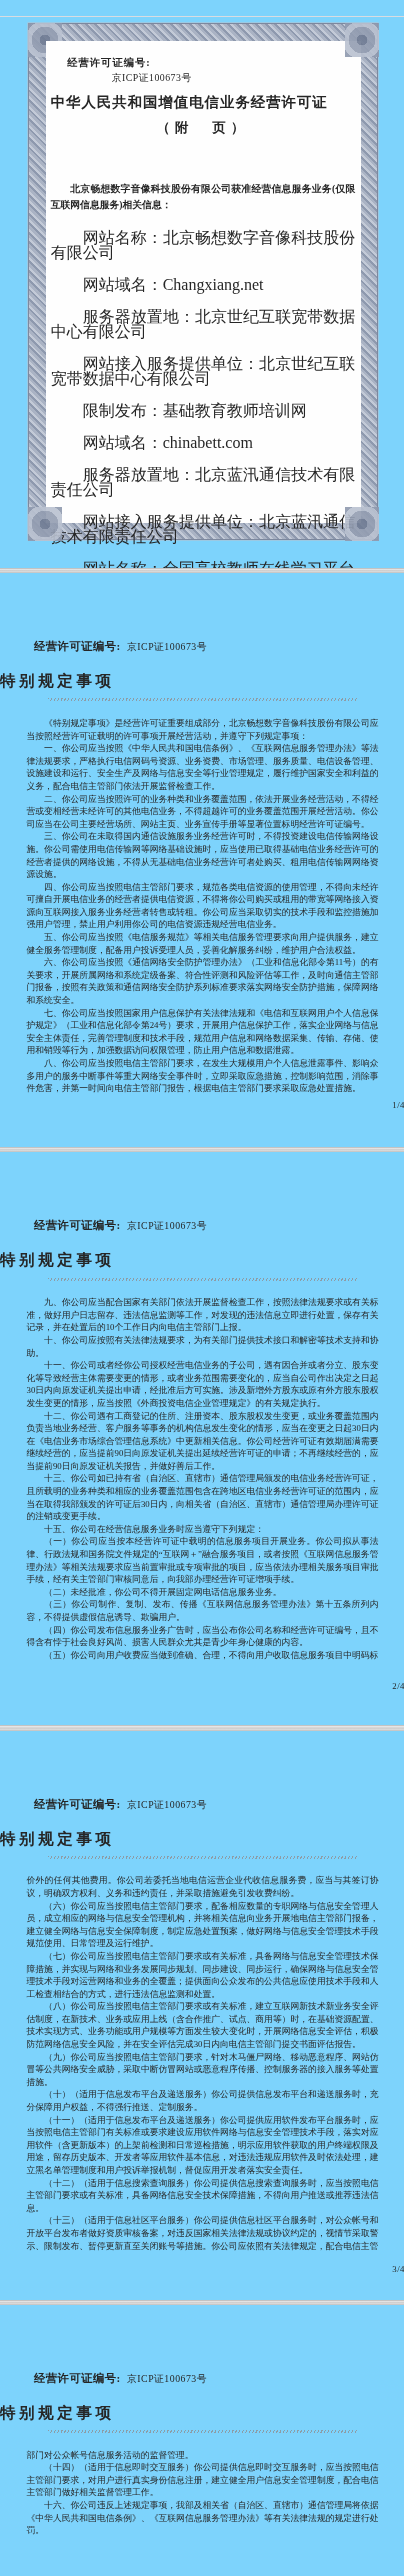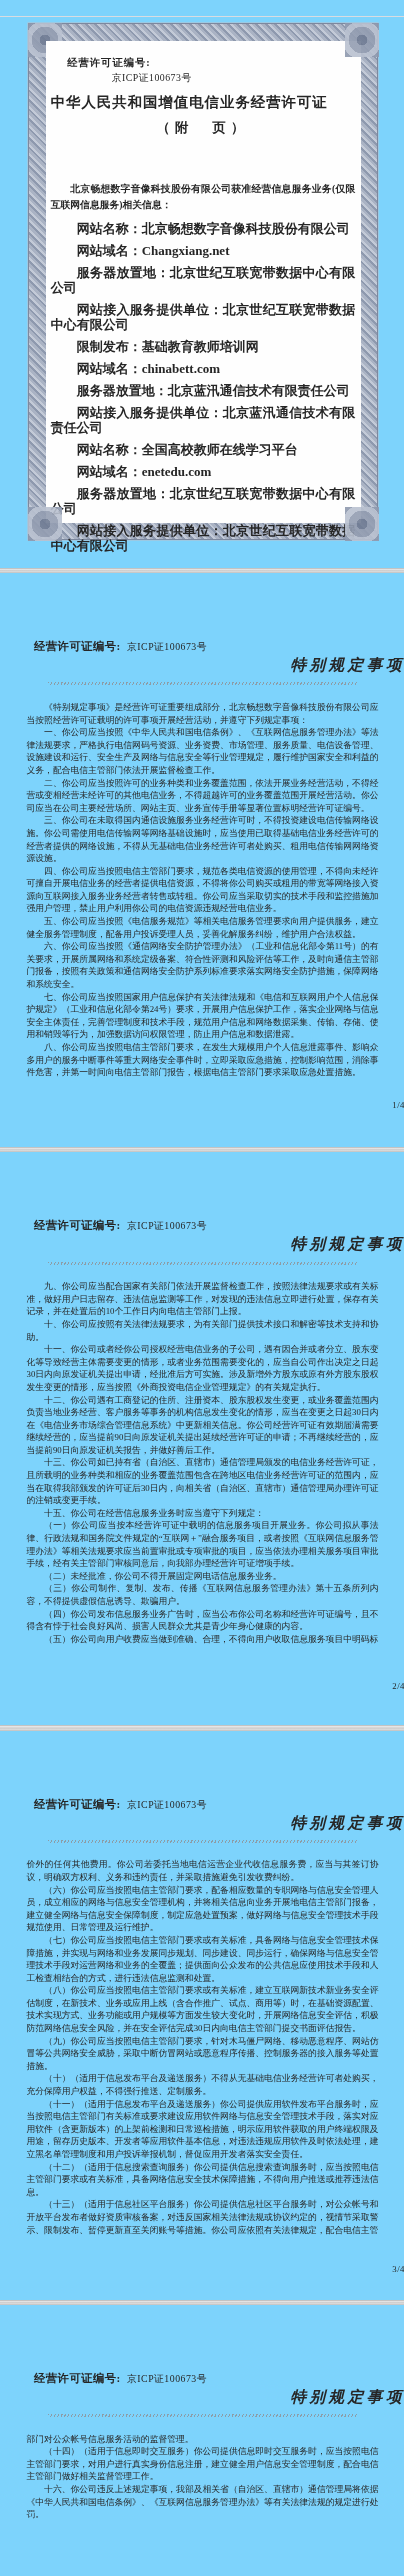--- a/index.html
+++ b/index.html
@@ -30,30 +30,30 @@
   .cert-inner::before { left:-18px; bottom:-18px; }
   .cert-inner::after  { right:-18px; bottom:-18px; }
   .cert-inner { position:absolute; left:17.5px; top:17.5px; right:17.5px; bottom:17.5px;
     background:#fefefe; padding:15.5px 5.2px 0 5.2px; }
   .cert-no-label { font-size:10.3px; font-weight:700; letter-spacing:1px; margin-left:16.5px; }
   .cert-no { font-size:9.8px; margin-left:61px; margin-top:2.1px; letter-spacing:0.5px; }
   .cert-title { text-align:left; font-size:14.4px; font-weight:700; letter-spacing:1px; margin-top:8.2px; }
   .cert-subtitle { text-align:center; font-size:13.4px; font-weight:700; letter-spacing:5.2px; margin-top:7.2px; }
   .cert-intro { margin-top:44px; font-size:9.8px; line-height:16px; text-indent:2em; text-align:justify; font-weight:700; }
   .cert-entries { margin-top:7.2px; }
-  .cert-entries p { font-size:13px; line-height:15px; text-indent:2em; text-align:justify;
-                    margin-top:7px; font-weight:700; }
+  .cert-entries p { font-size:16px; line-height:15px; text-indent:2em; text-align:justify;
+                    margin-top:17px; font-weight:400; }
 
   
   .page-doc { }
   .p2 { height:574px; } .p3 { height:573px; } .p4 { height:569px; } .p5 { height:568px; }
   .doc-header { display:flex; align-items:baseline; padding-top:66px; margin-left:34px; }
   .doc-header .label { font-size:11.3px; font-weight:700; letter-spacing:0.5px; }
   .doc-header .num { font-size:9.8px; margin-left:6.2px; letter-spacing:0.5px; }
-  .doc-title { text-align:right; font-size:15.5px; font-weight:700; letter-spacing:3.6px; margin-top:1px;font-style:italic; }
+  .doc-title { text-align:left; font-size:15.5px; font-weight:700; letter-spacing:3.6px; margin-top:17px; }
   .wavy { width:309px; height:3.1px; margin:6.2px auto 0 auto;
     background:repeating-linear-gradient(115deg, #8f9398 0 1px, transparent 1px 3.1px);
     opacity:.85; }
   .doc-body { width:352px; margin:15.5px auto 0 auto; font-size:8.8px; line-height:12.6px;
               text-align:justify; }
   .doc-body p { text-indent:2em; }
   .doc-body p.cont { text-indent:0; }
   .page-num { position:absolute; left:10px; right:0; text-align:right; font-size:8.8px;
               letter-spacing:0.5px; }
   .p2 .page-num { bottom:37px; } .p3 .page-num { bottom:34px; }
@@ -147,21 +147,21 @@
       <span class="num">京ICP证100673号</span>
     </div>
     <h2 class="doc-title">特别规定事项</h2>
     <div class="wavy"></div>
     <div class="doc-body">
       <p class="cont">价外的任何其他费用。你公司若委托当地电信运营企业代收信息服务费，应当与其签订协议，明确双方权利、义务和违约责任，并采取措施避免引发收费纠纷。</p>
       <p>（六）你公司应当按照电信主管部门要求，配备相应数量的专职网络与信息安全管理人员，成立相应的网络与信息安全管理机构，并将相关信息向业务开展地电信主管部门报备，建立健全网络与信息安全保障制度，制定应急处置预案，做好网络与信息安全管理技术手段规范使用、日常管理及运行维护。</p>
       <p>（七）你公司应当按照电信主管部门要求或有关标准，具备网络与信息安全管理技术保障措施，并实现与网络和业务发展同步规划、同步建设、同步运行，确保网络与信息安全管理技术手段对运营网络和业务的全覆盖；提供面向公众发布的公共信息应使用技术手段和人工检查相结合的方式，进行违法信息监测和处置。</p>
       <p>（八）你公司应当按照电信主管部门要求或有关标准，建立互联网新技术新业务安全评估制度，在新技术、业务或应用上线（含合作推广、试点、商用等）时，在基础资源配置、技术实现方式、业务功能或用户规模等方面发生较大变化时，开展网络信息安全评估，积极防范网络信息安全风险，并在安全评估完成30日内向电信主管部门提交书面评估报告。</p>
       <p>（九）你公司应当按照电信主管部门要求，针对木马僵尸网络、移动恶意程序、网站仿冒等公共网络安全威胁，采取中断仿冒网站或恶意程序传播、控制服务器的接入服务等处置措施。</p>
-      <p>（十）（适用于信息发布平台及递送服务）不得从无基础电信业务经营许可者处购买，充分保障用户权益，不得强行推送、定制服务。</p>
+      <p>（十）（适用于信息发布平台及递送服务）你公司提供信息发布平台和递送服务时，充分保障用户权益，不得强行推送、定制服务。</p>
       <p>（十一）（适用于信息发布平台及递送服务）你公司提供应用软件发布平台服务时，应当按照电信主管部门有关标准或要求建设应用软件网络与信息安全管理技术手段，落实对应用软件（含更新版本）的上架前检测和日常巡检措施，明示应用软件获取的用户终端权限及用途，留存历史版本、开发者等应用软件基本信息，对违法违规应用软件及时依法处理，建立黑名单管理制度和用户投诉举报机制，督促应用开发者落实安全责任。</p>
       <p>（十二）（适用于信息搜索查询服务）你公司提供信息搜索查询服务时，应当按照电信主管部门要求或有关标准，具备网络信息安全技术保障措施，不得向用户推送或推荐违法信息。</p>
       <p>（十三）（适用于信息社区平台服务）你公司提供信息社区平台服务时，对公众帐号和开放平台发布者做好资质审核备案，对违反国家相关法律法规或协议约定的，视情节采取警示、限制发布、暂停更新直至关闭账号等措施。你公司应依照有关法律规定，配合电信主管</p>
     </div>
     <div class="page-num">3/4</div>
   </section>
 
   <div class="page-sep"></div>
 
   <section class="page page-doc p5">

